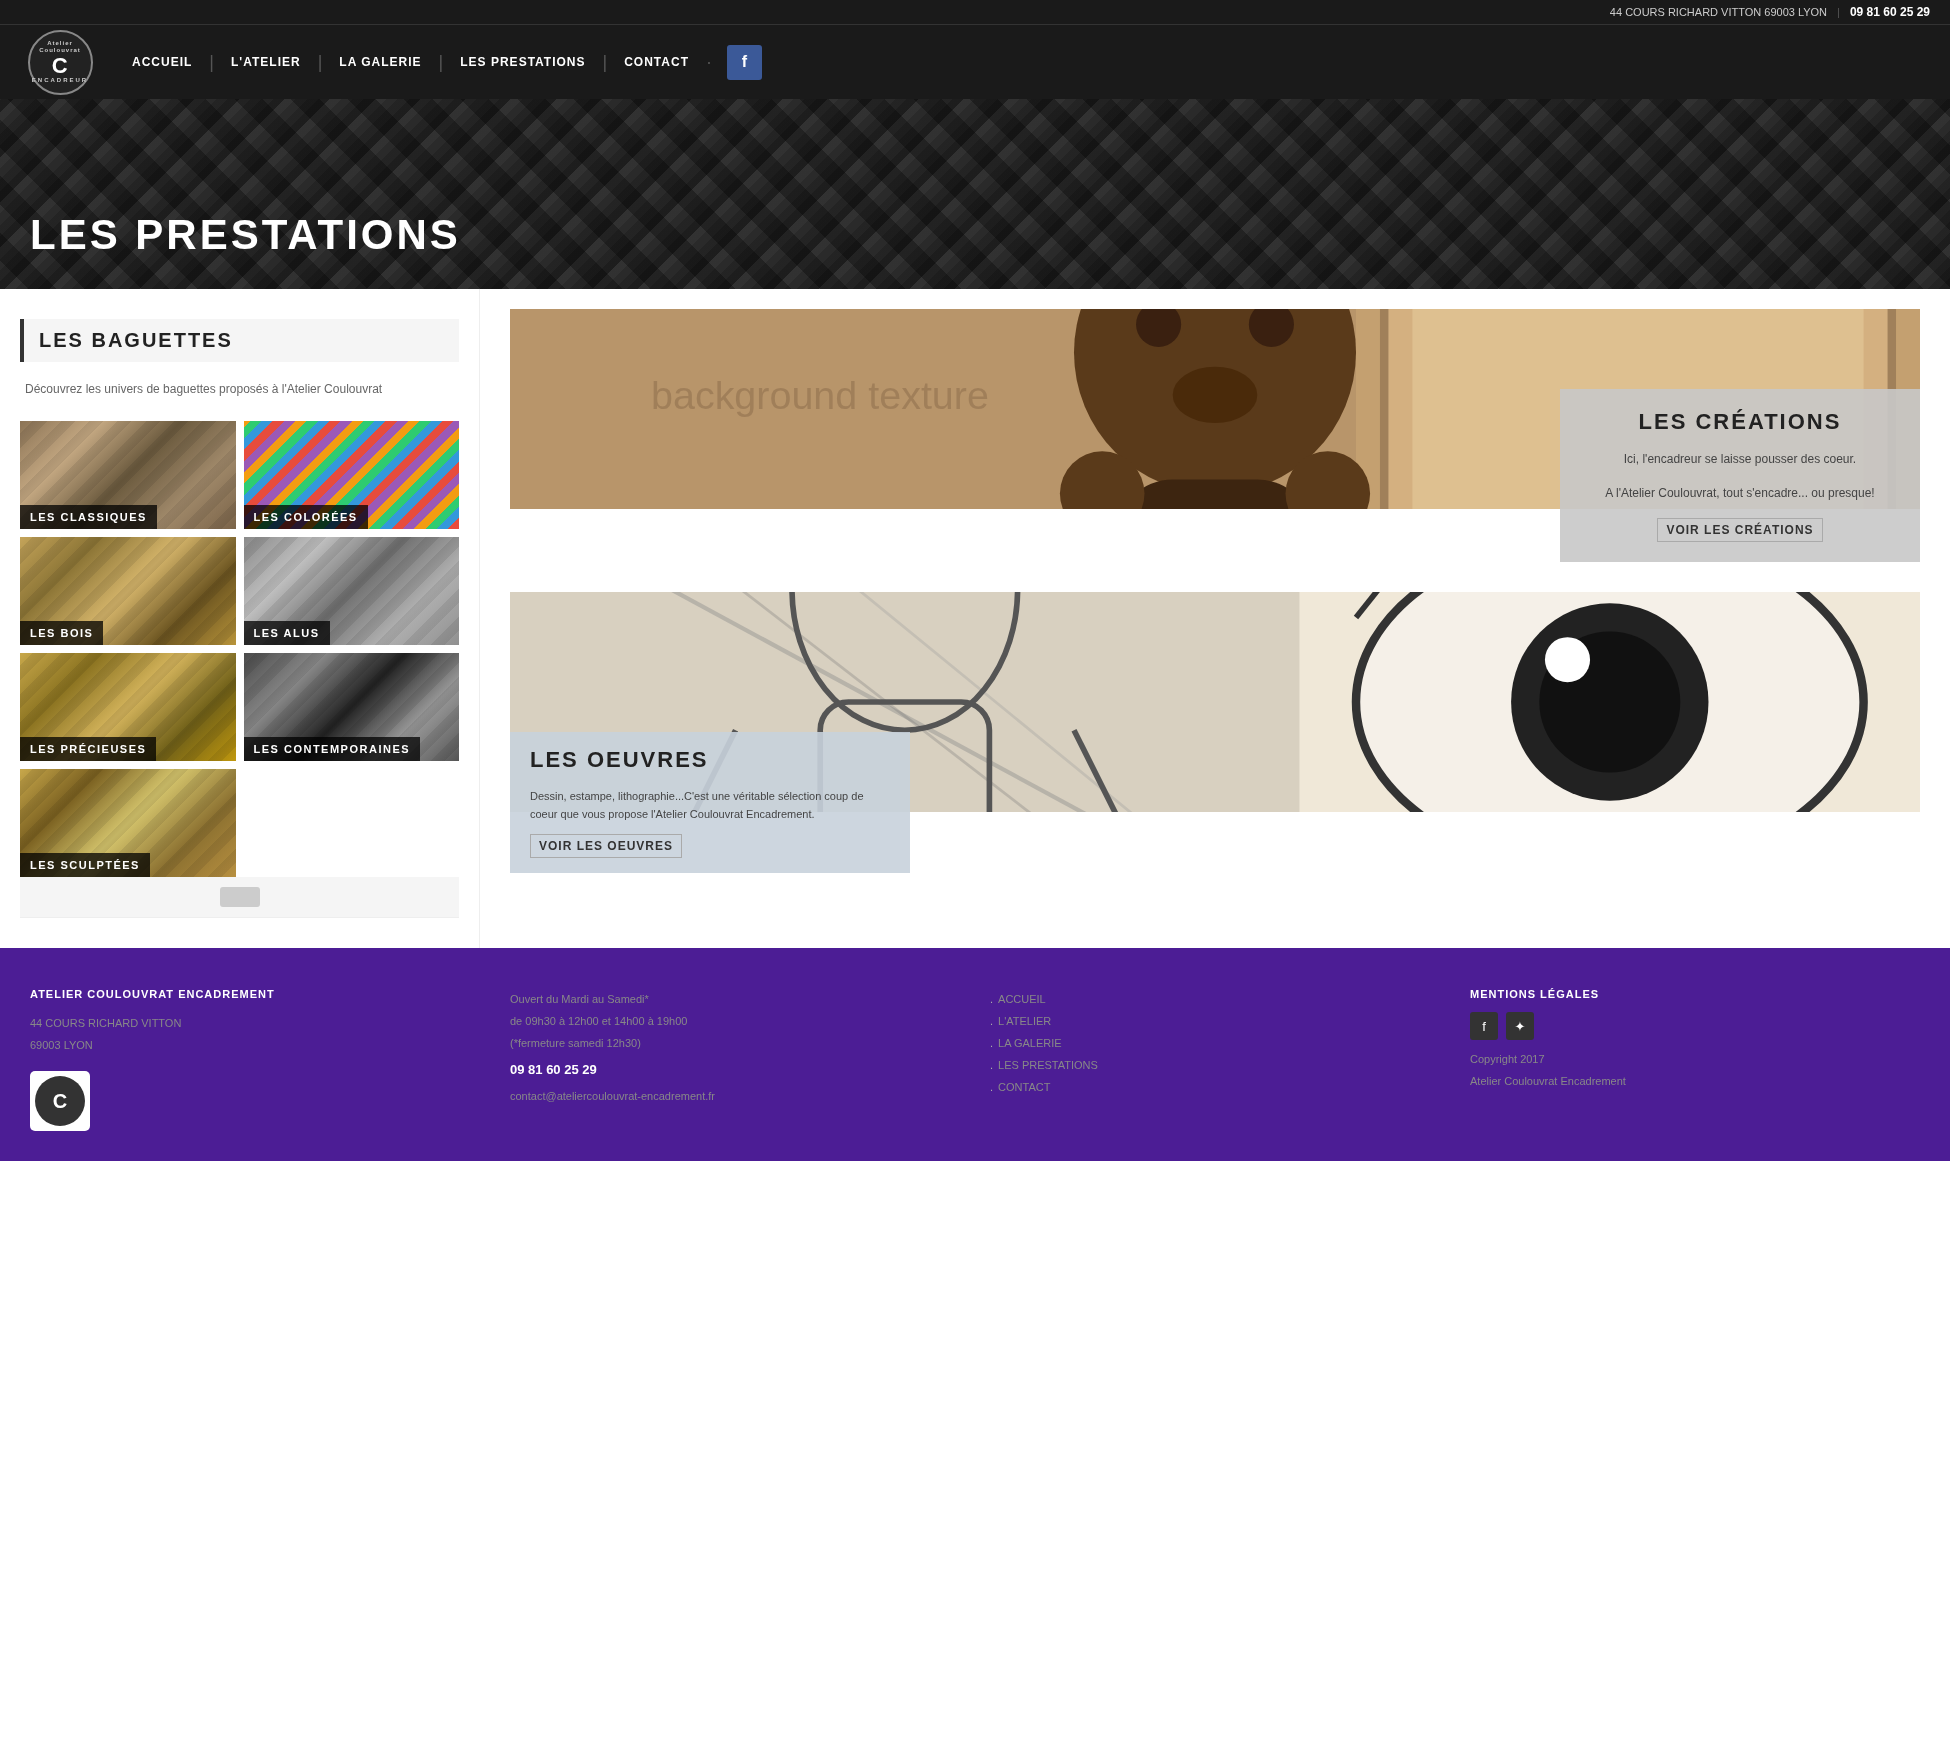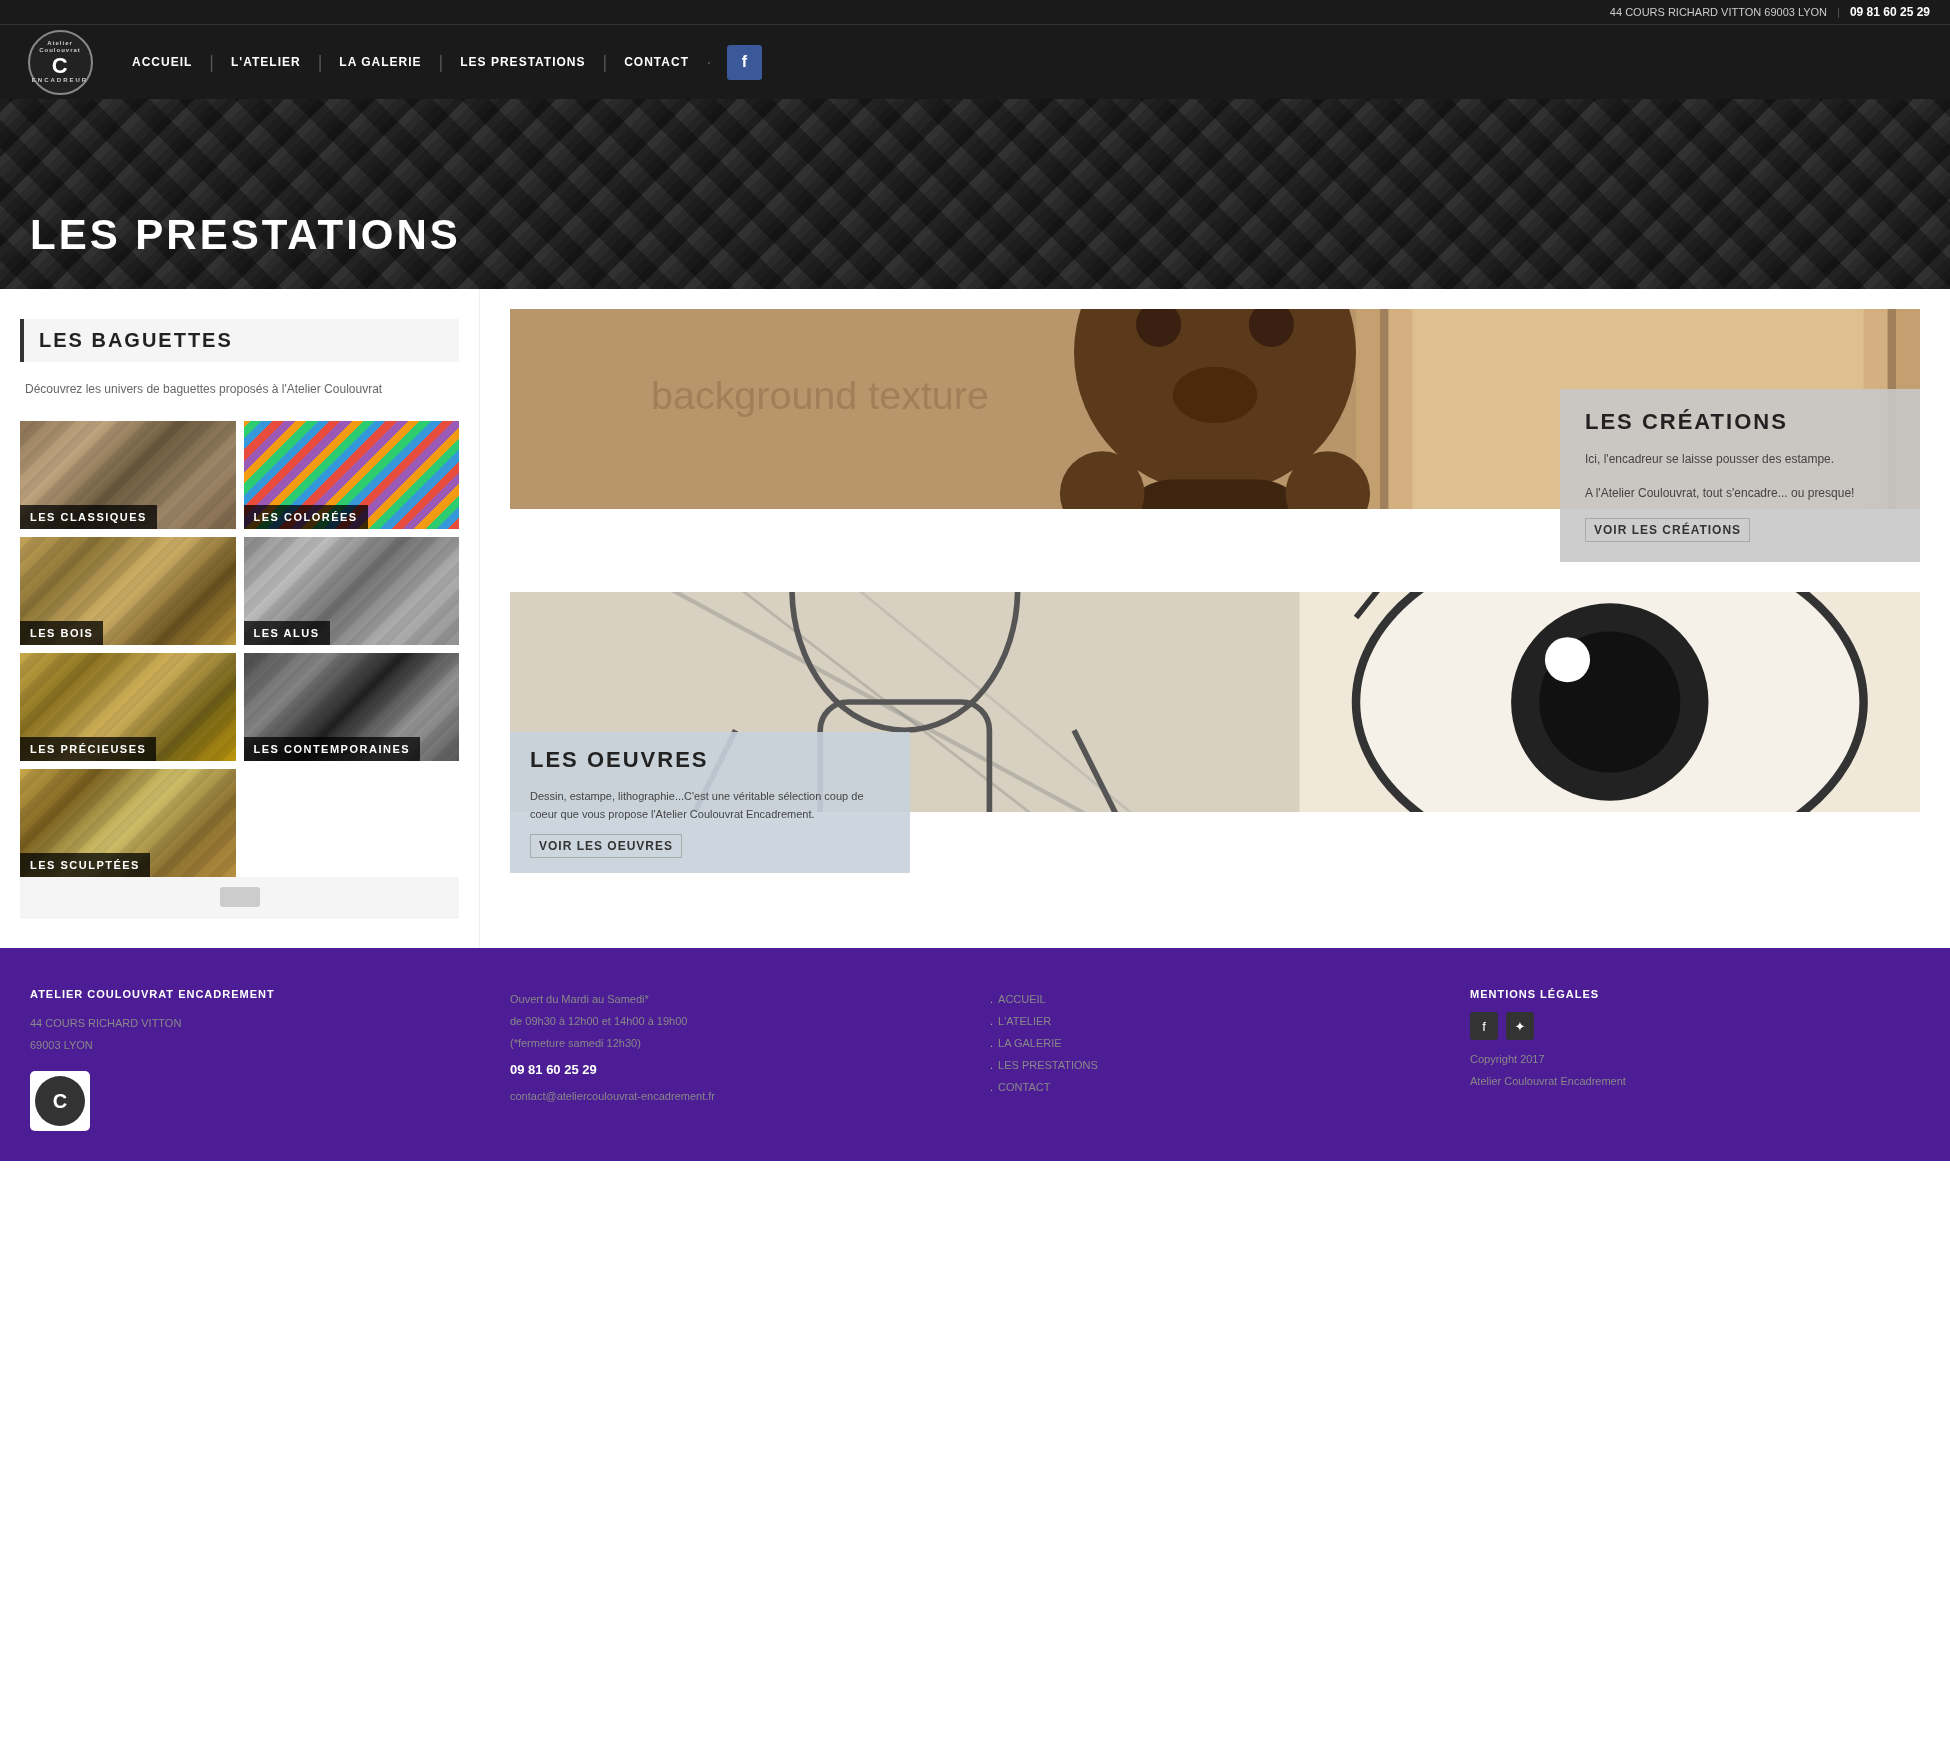--- a/index.html
+++ b/index.html
@@ -559,24 +559,24 @@
             <circle cx="230" cy="70" r="8" fill="#3a2010"></circle>
             <circle cx="270" cy="70" r="8" fill="#3a2010"></circle>
             <ellipse cx="250" cy="95" rx="15" ry="10" fill="#4a2a0a"></ellipse>
             <rect x="215" y="125" width="70" height="70" rx="20" fill="#3d2510"></rect>
             <circle cx="210" cy="130" r="15" fill="#5a3a1a"></circle>
             <circle cx="290" cy="130" r="15" fill="#5a3a1a"></circle>
             <text x="50" y="100" font-size="14" fill="#8a6a4a" opacity="0.5">background texture</text>
           </svg>
         </div>
       </div>
-      <div style="display:flex; justify-content:flex-end; margin-top:-60px; position:relative; z-index:2;">
+      <div style="display:flex; justify-content:flex-end; margin-top:-60px; position:relative; z-index:2;text-align:center;">
         <div class="creation-text-box">
           <h3>LES CRÉATIONS</h3>
-          <p>Ici, l'encadreur se laisse pousser des estampe.</p>
+          <p>Ici, l'encadreur se laisse pousser des coeur.</p>
           <p>A l'Atelier Coulouvrat, tout s'encadre... ou presque!</p>
           <a class="voir-link">VOIR LES CRÉATIONS</a>
         </div>
       </div>
     </div>
 
     <div class="oeuvres-block">
       <div class="oeuvres-img">
         <svg width="100%" height="220" viewBox="0 0 500 220" xmlns="http://www.w3.org/2000/svg" preserveAspectRatio="xMidYMid slice">
           <rect width="500" height="220" fill="#e8e0d0"></rect>

